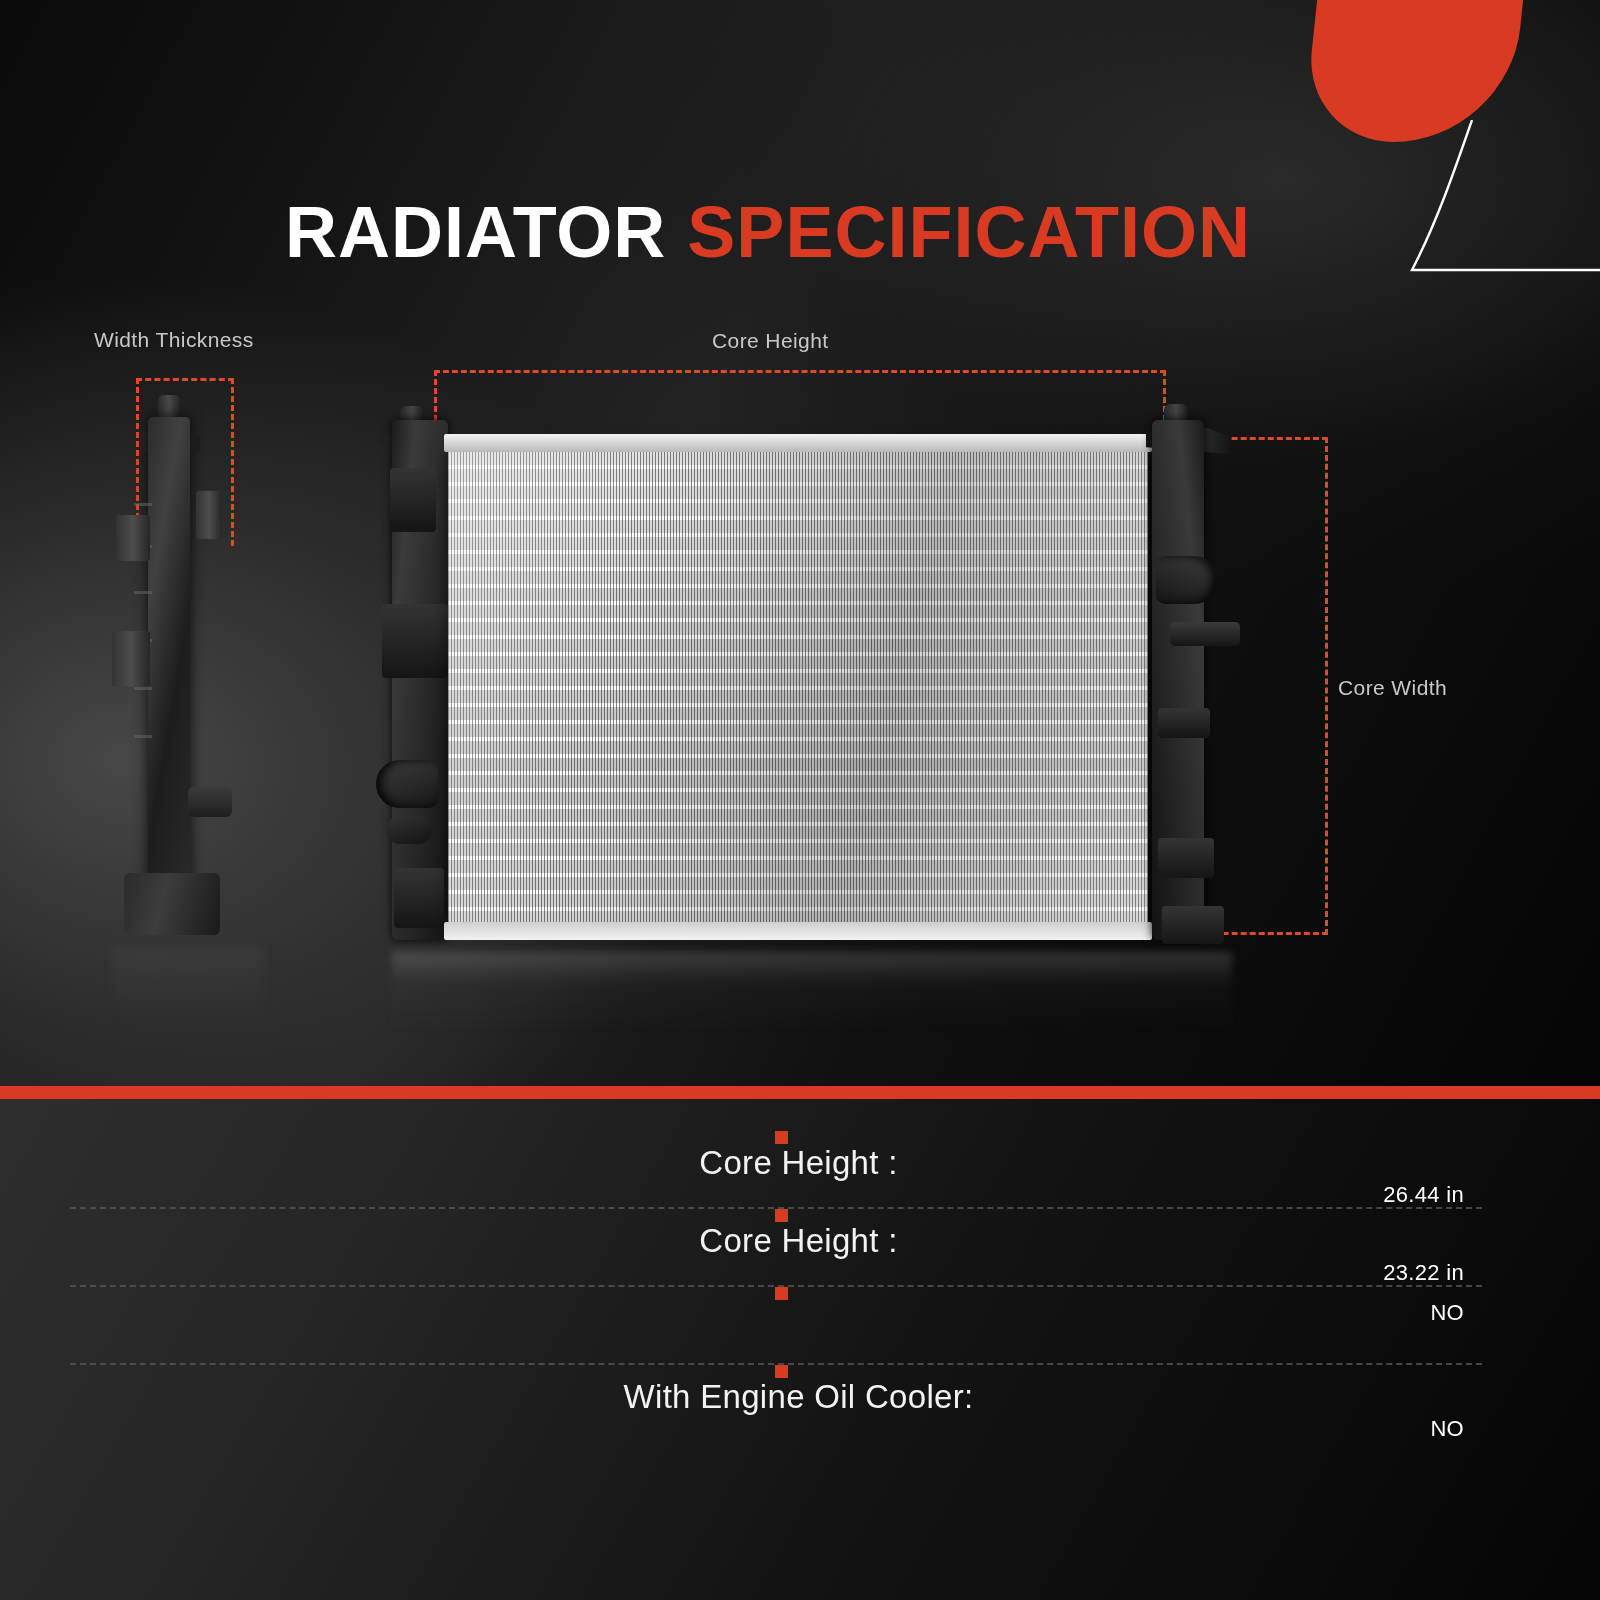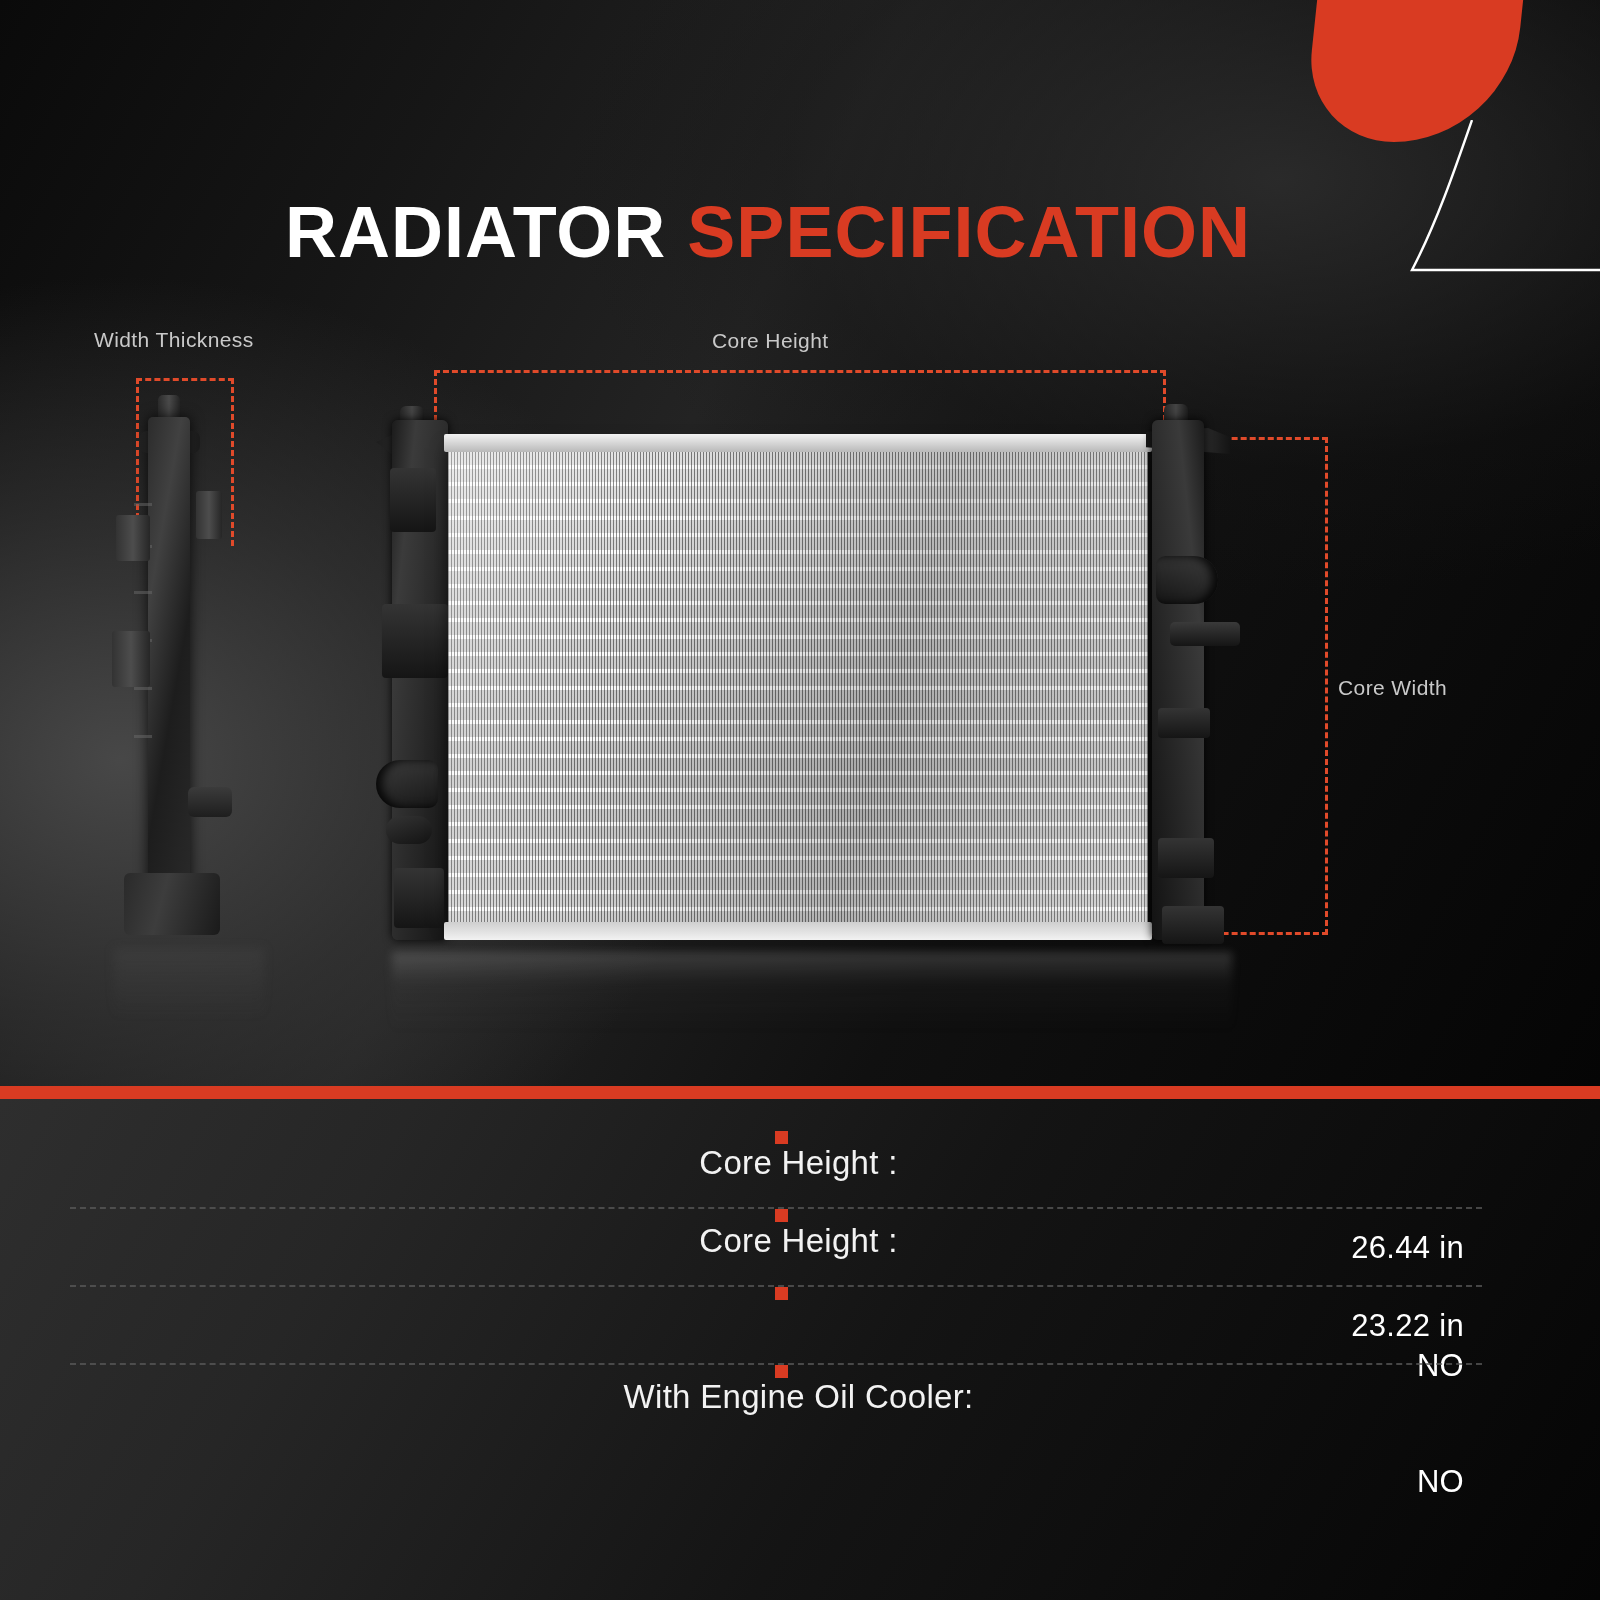--- a/index.html
+++ b/index.html
@@ -123,22 +123,22 @@
   #divider{position:absolute;left:0;top:1086px;width:1600px;height:13px;background:#d93b22;}
 
   
   #spec{position:absolute;left:0;top:1099px;width:1600px;height:501px;
         background:linear-gradient(120deg,#2e2e2e 0%,#262626 22%,#141414 55%,#050505 100%);}
   #spec-inner{position:absolute;left:70px;top:32px;width:1412px;}
   .row{position:relative;height:78px;}
   .row-main{display:flex;align-items:center;height:78px;flex-direction:column;}
   .bullet{width:13px;height:13px;background:#d93b22;flex:0 0 13px;margin-left:10px;}
   .lbl{margin-left:45px;color:#f2f2f2;font-size:33px;letter-spacing:.3px;white-space:nowrap;}
-  .val{margin-left:auto;color:#ffffff;font-size:31px;letter-spacing:.3px;
-       white-space:nowrap;padding-right:18px;margin-top:48px;}
+  .val{margin-left:auto;color:#ffffff;font-size:22px;letter-spacing:.3px;
+       white-space:nowrap;padding-right:18px;}
   .sep{position:absolute;left:0;bottom:0;width:1412px;height:0;
        border-bottom:2px dashed #5a5a5a;opacity:.75;}
   .row:last-child .sep{display:none;}
 </style>
 </head>
 <body>
 
 <div id="page">
 
   <div id="hero">

